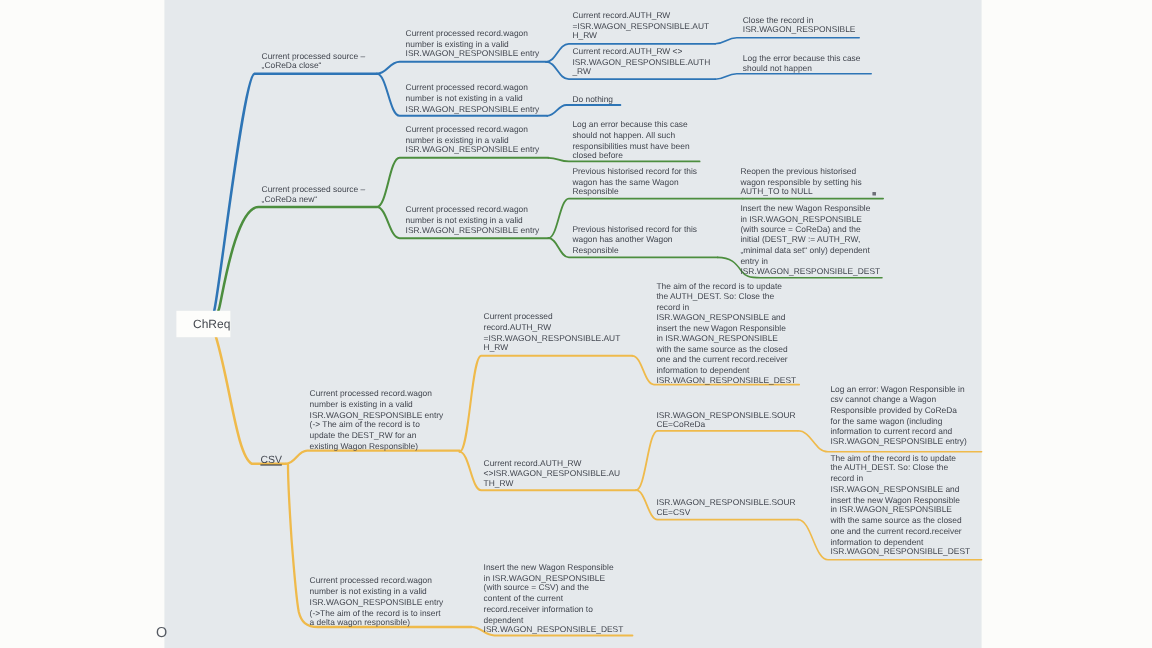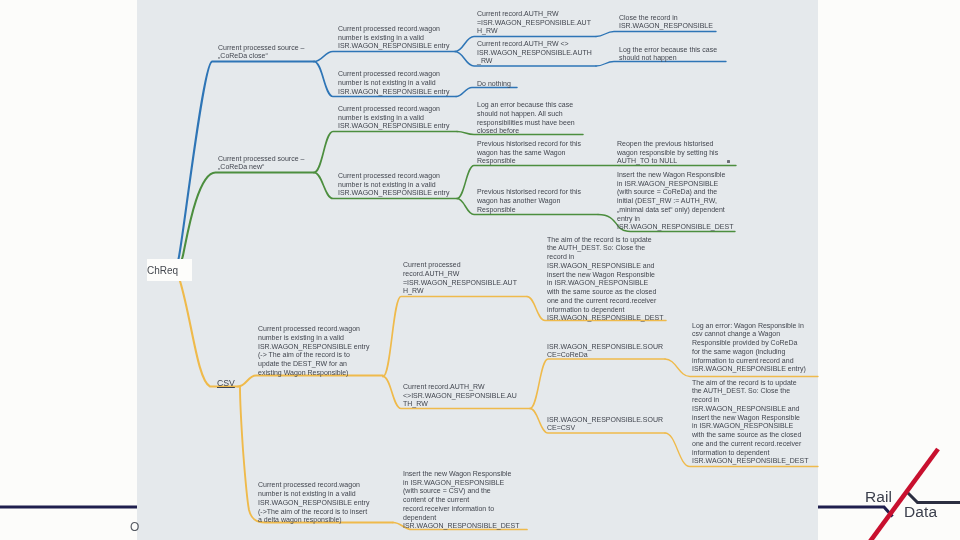--- a/index.html
+++ b/index.html
@@ -5,21 +5,21 @@
   html,body{margin:0;padding:0;}
   body{width:960px;height:540px;overflow:hidden;background:#fcfcfa;
        font-family:"Liberation Sans",sans-serif;}
   #slide{position:relative;width:960px;height:540px;overflow:hidden;}
   #canvas{position:absolute;left:137px;top:0;width:681px;height:540px;background:#e5e9ec;z-index:2;}
   #lines{position:absolute;left:0;top:0;width:960px;height:540px;overflow:visible;z-index:3;}
   .nd{position:absolute;z-index:3;color:#42464f;font-size:7.0px;line-height:8.75px;white-space:nowrap;}
   .nd.big{font-size:8.7px;line-height:10px;text-decoration:underline;}
   .rootnode{position:absolute;z-index:4;left:147px;top:259px;width:45px;height:22px;
       background:#fdfdfb;color:#44484f;font-size:10px;
-      display:flex;align-items:center;justify-content:flex-start;}
+      display:flex;align-items:center;justify-content:flex-end;}
   #pg{position:absolute;z-index:3;left:130px;top:521px;color:#555a62;font-size:12px;line-height:12px;}
   #note-marker{position:absolute;z-index:4;left:727px;top:159.5px;width:3.4px;height:3.4px;background:#6e7078;border-radius:0.5px;}
   #logo{position:absolute;left:840px;top:455px;width:120px;height:85px;overflow:visible;z-index:1;}
   #logo svg{position:absolute;left:0;top:0;}
   #logo span{position:absolute;color:#3b3f4c;font-size:15.5px;line-height:15.5px;letter-spacing:0.1px;}
   #logo-rail{left:25px;top:34px;letter-spacing:0.6px;}
   #logo-data{left:64px;top:48.5px;letter-spacing:0.6px;}
 </style>
 </head>
 <body>
@@ -210,24 +210,15 @@
       <div>ISR.WAGON_RESPONSIBLE and</div>
       <div>insert the new Wagon Responsible</div>
       <div>in ISR.WAGON_RESPONSIBLE</div>
       <div>with the same source as the closed</div>
       <div>one and the current record.receiver</div>
       <div>information to dependent</div>
       <div>ISR.WAGON_RESPONSIBLE_DEST</div>
     </div>
   <div id="note-marker"></div>
 
-  <div id="logo">
-    <svg width="120" height="90" viewBox="0 0 120 90" style="overflow:visible">
-      <path d="M-840 52 L44 52 L52.5 61.5" stroke="#1f1f4e" stroke-width="3.1" fill="none"></path>
-      <path d="M67.5 37.5 L77.5 47.5 L120 47.5" stroke="#2b2e40" stroke-width="3.1" fill="none"></path>
-      <path d="M98 -6 L23 96" stroke="#C8102E" stroke-width="4.6" fill="none"></path>
-    </svg>
-    <span id="logo-rail">Rail</span>
-    <span id="logo-data">Data</span>
-  </div>
   <div id="pg">O</div>
 
 </div>
 
 </body></html>

